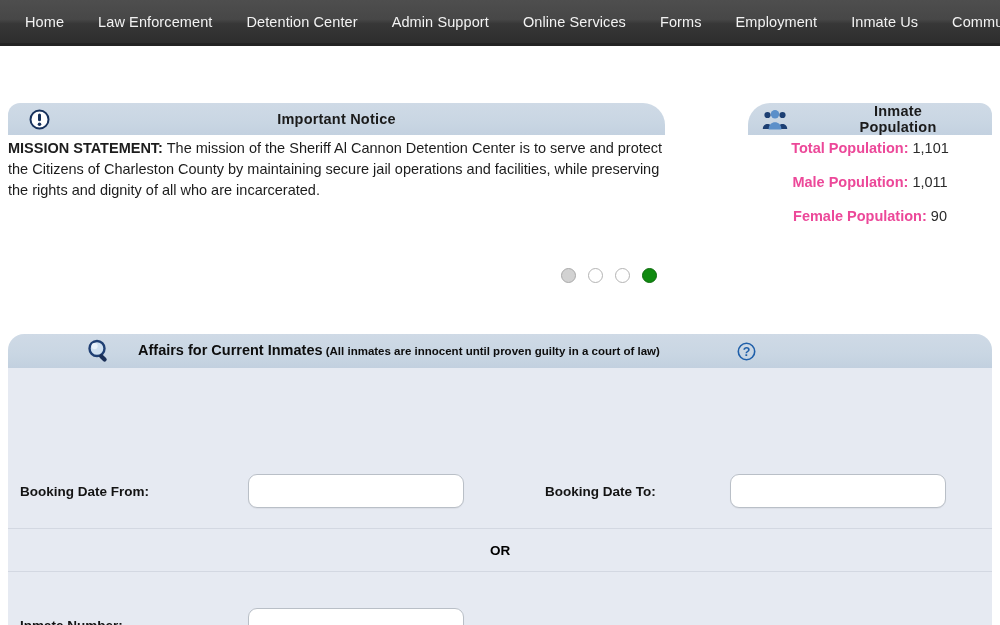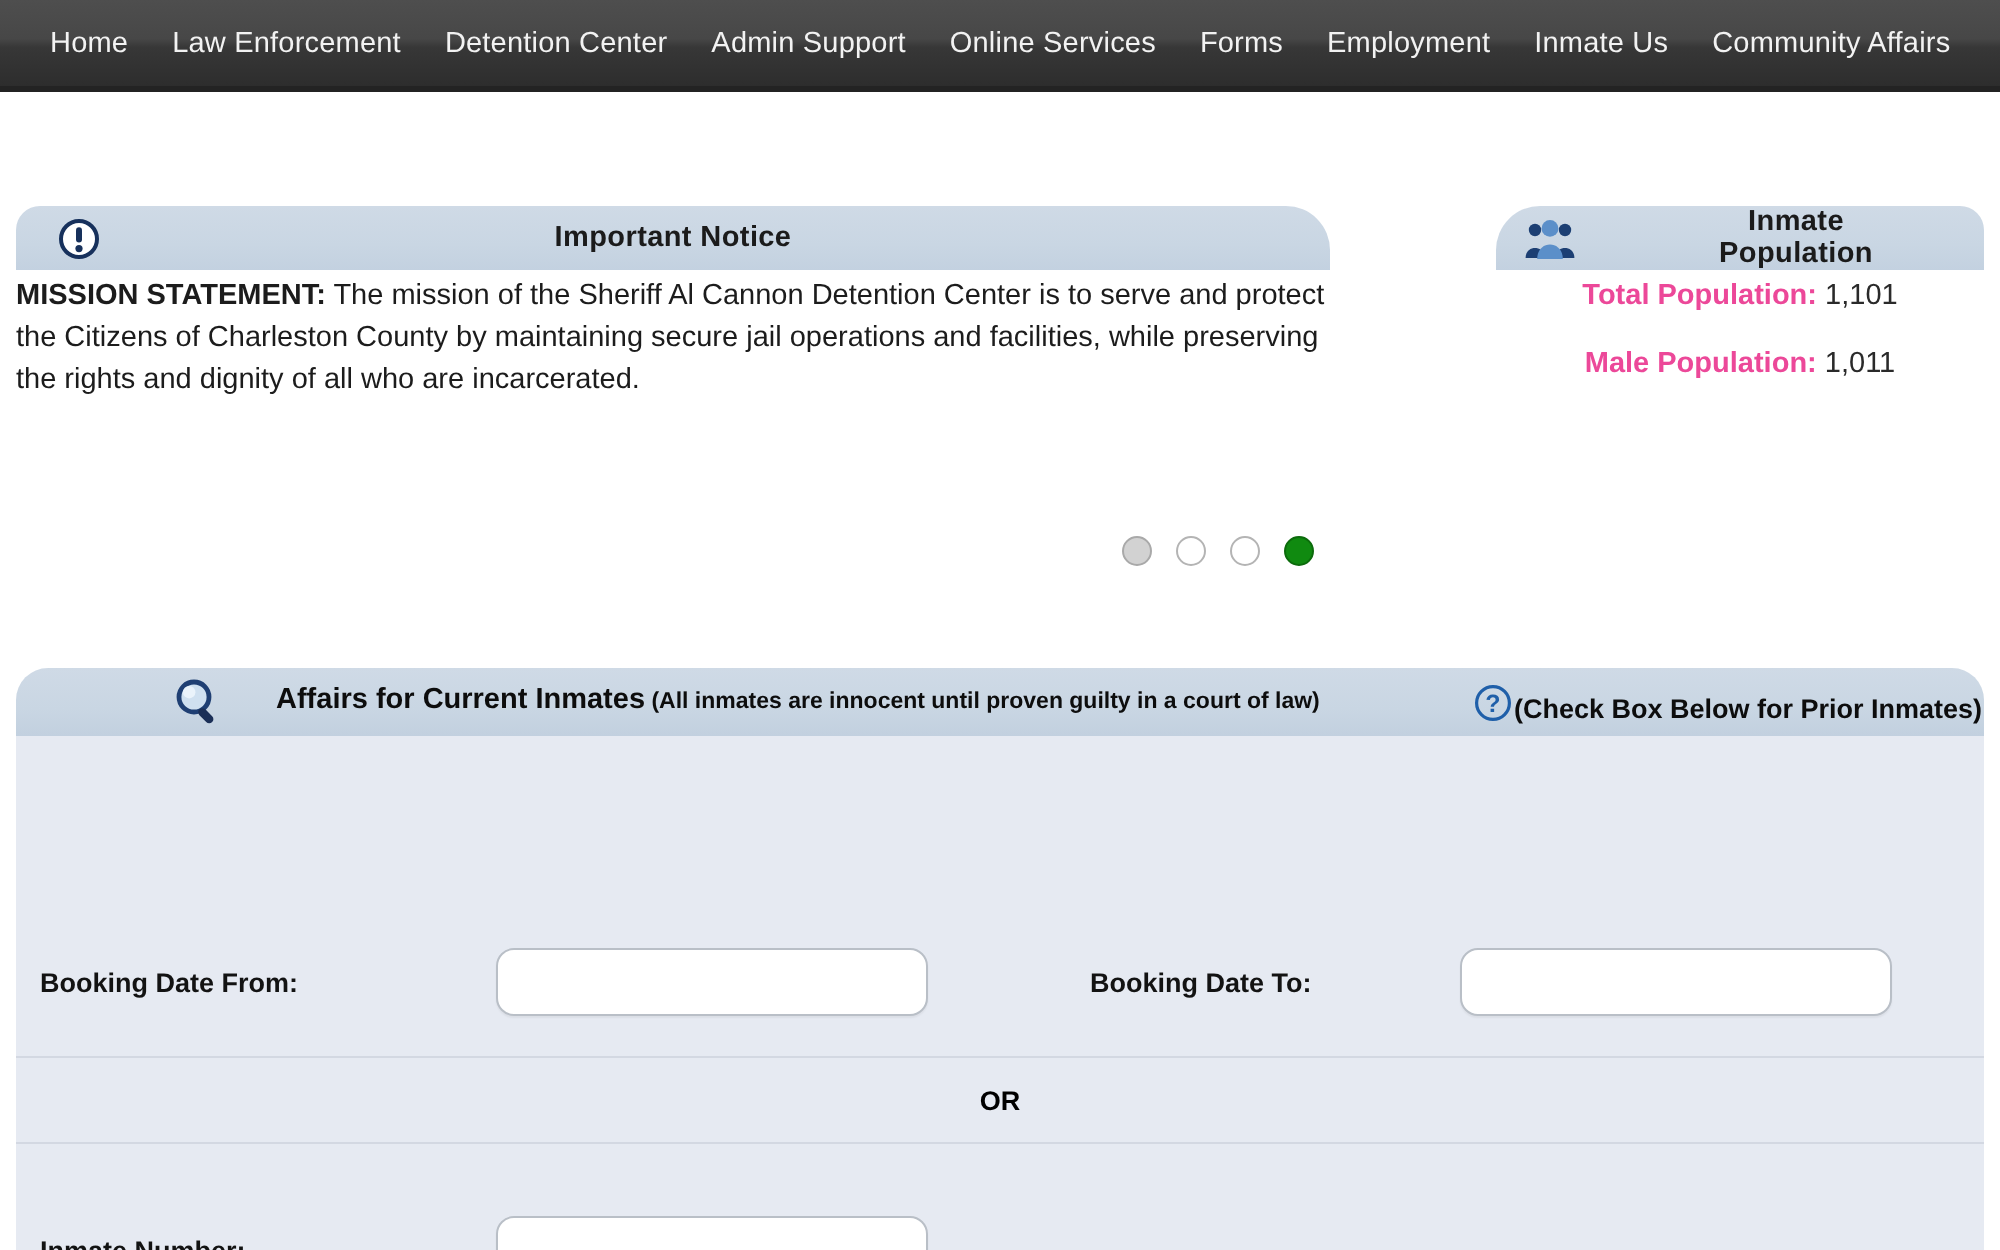--- a/index.html
+++ b/index.html
@@ -12,20 +12,21 @@
   }
 
   
   .navbar {
     position: absolute; top: 0; left: 0;
     width: 1000px; height: 46px;
     background: linear-gradient(to bottom, #4e4e4e 0%, #474747 45%, #373737 55%, #2d2d2d 100%);
     border-bottom: 3px solid #232323;
     display: flex; align-items: center;
     padding: 0 14px;
+    gap: 12px;
   }
   .nav-item {
     color: #f2f2f2;
     font-size: 14.5px;
     padding: 0 11px;
     white-space: nowrap;
     letter-spacing: .1px;
     cursor: pointer;
     text-decoration: none;
   }
@@ -194,20 +195,24 @@
 
 <div class="pop-body">
   <div class="pop-row">
     <span class="pop-label">Total Population:</span>
     <span>1,101</span>
   </div>
   <div class="pop-row">
     <span class="pop-label">Male Population:</span>
     <span>1,011</span>
   </div>
+  <div class="pop-row">
+    <span class="pop-label">Female Population:</span>
+    <span>90</span>
+  </div>
 </div>
 
 <div class="dots">
   <div class="dot grey"></div>
   <div class="dot hollow"></div>
   <div class="dot hollow"></div>
   <div class="dot active"></div>
 </div>
 
 <div class="search-panel">
@@ -223,21 +228,20 @@
     <div class="search-title">
       <span>Affairs for Current Inmates</span><span class="paren"> (All inmates are innocent until proven guilty in a court of law)</span>
     </div>
     <div class="search-note">
       <span>
         <svg width="19" height="19" viewBox="0 0 19 19" aria-hidden="true">
           <circle cx="9.5" cy="9.5" r="8.2" fill="none" stroke="#1f5fa9" stroke-width="1.6"></circle>
           <text x="9.5" y="14" font-size="12.5" font-weight="bold" fill="#1f5fa9" text-anchor="middle" font-family="Liberation Sans, sans-serif">?</text>
         </svg>
       </span>
-      <span class="note-text">(Check Box Below for Prior Inmates)</span>
     </div>
   </div>
 
   <div class="search-body">
 
 
     <div class="frow" style="top:94px;">
       <label class="flabel" style="left:12px;">Booking Date From:</label>
       <input class="finput" style="left: 240px; width: 216px;" type="text" placeholder="">
       <label class="flabel" style="left:493px;padding-left:44px;">Booking Date To:</label>

